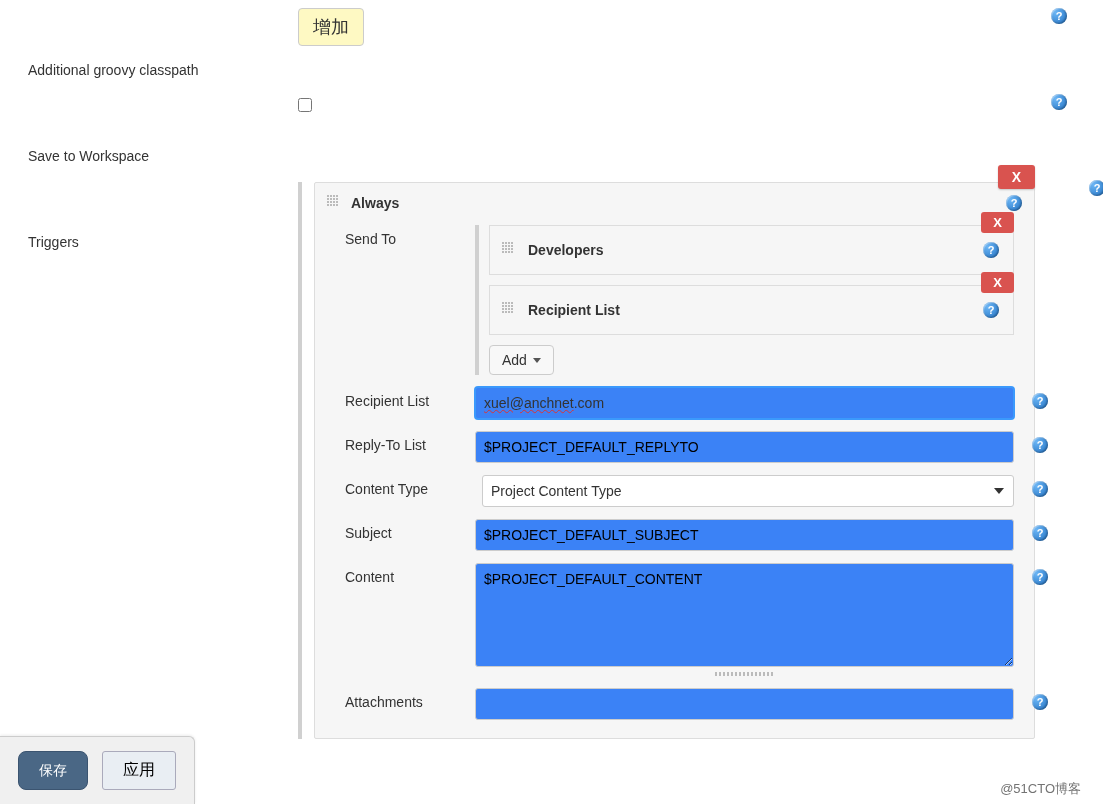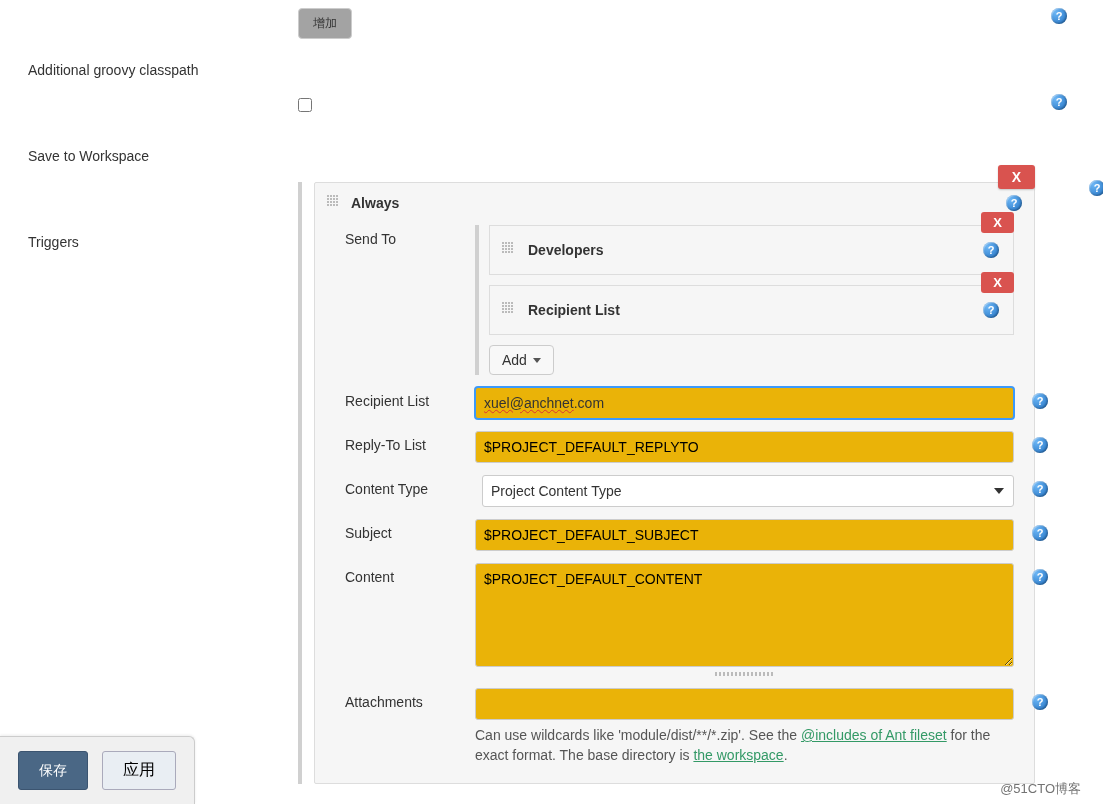--- a/index.html
+++ b/index.html
@@ -30,25 +30,25 @@
       margin-top: 48px;
     }
     .setting-name {
       font-weight: normal;
     }
     .setting-main {
       flex-grow: 1;
       position: relative;
     }
     .btn {
-      background: #a3a3a3;
+      background: #fef9c3;
       border: 1px solid #ccc;
       border-radius: 4px;
       padding: 6px 14px;
-      font-size: 12px;
+      font-size: 18px;
       cursor: pointer;
       color: #333;
     }
     .help-icon {
       width: 16px;
       height: 16px;
       border-radius: 50%;
       background: radial-gradient(circle at 30% 30%, #6cb6f5, #1f6fc1);
       color: #fff;
       font-size: 11px;
@@ -167,21 +167,21 @@
       width: 0; height: 0; border-left: 4px solid transparent; border-right: 4px solid transparent;
       border-top: 5px solid #555;
     }
     .text-input, .text-select, .textarea {
       width: 100%;
       padding: 7px 8px;
       border: 1px solid #ccc;
       border-radius: 3px;
       font-size: 14px;
       font-family: inherit;
-      background: #eab308;
+      background: #3b82f6;
     }
     .text-input.focused {
       border: 1px solid #3b99fc;
       box-shadow: 0 0 0 1px #3b99fc;
     }
     .text-select {
       appearance: none;
       background: #fff;
       padding-right: 24px;
     }
@@ -204,21 +204,21 @@
       border-radius: 0 6px 0 0;
       padding: 14px 18px;
       display: flex;
       gap: 14px;
       box-shadow: 0 -1px 3px rgba(0,0,0,.08);
     }
     .save-btn {
       background: #4a6785;
       color: #fff;
       border: 1px solid #3b5470;
-      border-radius: 3px;
+      border-radius: 8px;
       padding: 8px 20px;
       font-size: 14px;
       cursor: pointer;
     }
     .apply-btn {
       background: #e9eef3;
       border: 1px solid #aab;
       border-radius: 3px;
       padding: 8px 20px;
       font-size: 16px;
@@ -393,23 +393,20 @@
               <div class="drag-bar"></div>
               <div class="help-icon sub-help">?</div>
             </div>
           </div>
 
           <div class="sub-row">
             <div class="sub-label">Attachments</div>
             <div class="sub-main">
               <input class="text-input" value="" style="">
               <div class="help-icon sub-help">?</div>
-              <div class="hint-text">
-                <span>Can use wildcards like 'module/dist/**/*.zip'. See the </span><a href="#">@includes of Ant fileset</a><span> for the exact format. The base directory is </span><a href="#">the workspace</a><span>.</span>
-              </div>
             </div>
           </div>
 
         </div>
       </div>
     </div>
   </div>
 </div>
 
 <div class="bottom-bar">

